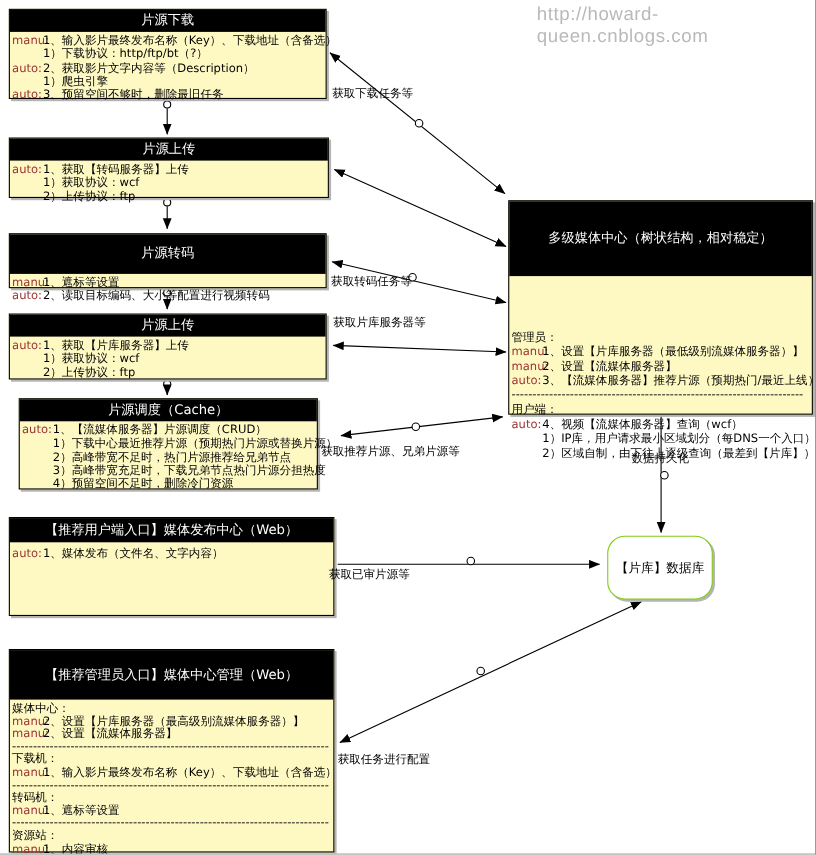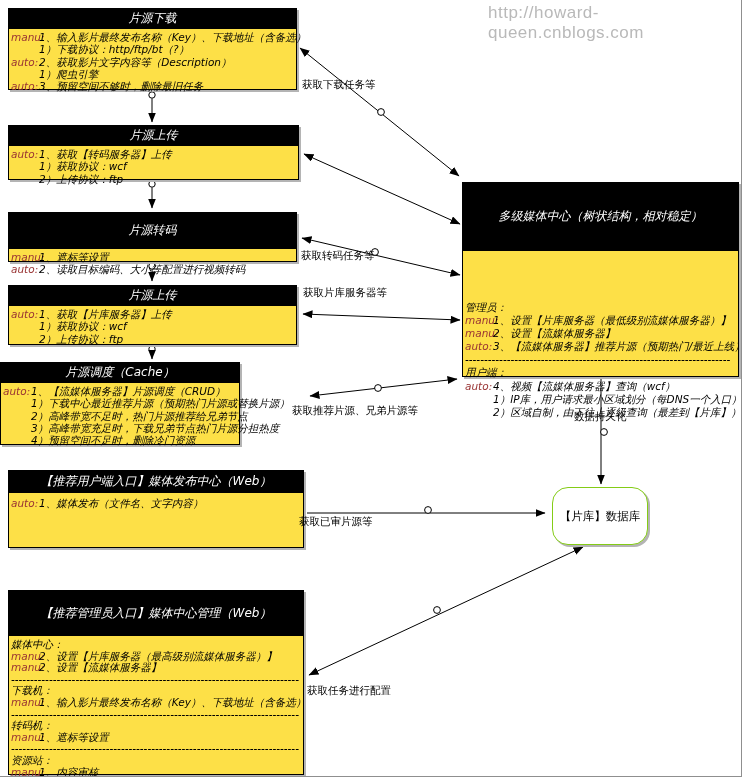--- a/index.html
+++ b/index.html
@@ -7,23 +7,22 @@
   .page {
     position:relative; width:742px; height:777px; background:#ffffff;
     border-right:1px solid #8f8f8f; border-bottom:1px solid #8f8f8f;
     font-family:"DejaVu Sans","Liberation Sans",sans-serif; overflow:hidden;
   }
   .watermark {
     position:absolute; left:488px; top:3px; font-size:17px; color:#b9b9b9;
     font-family:"Liberation Sans","DejaVu Sans",sans-serif; letter-spacing:.5px;
   }
   .pbox {
-    position:absolute; background:#fde047; border:1px solid #000;
+    position:absolute; background:#fef9c3; border:1px solid #000;
     box-shadow:2px 2px 0 #b4b4b4;
-    font-style:italic;
   }
   .pbox .hdr {
     background:#000; color:#fff; font-size:12px; text-align:center;
     display:flex; align-items:center; justify-content:center; line-height:1.1;
   }
   .pbox .body { padding:2px 2px 0 2px; font-size:10.5px; color:#000; }
   .line { white-space:nowrap; line-height:12.3px; }
   .lh11 .line { line-height:11.6px; }
   .lh13 .line { line-height:13.1px; }
   .line .pfx { display:inline-block; width:28px; color:#993333; }
@@ -120,33 +119,33 @@
   <div class="pbox" style="left:8px;top:285px;width:289px;height:60px;">
     <div class="hdr" style="height:20px;">片源上传</div>
     <div class="body">
 
     <div class="line"><span class="pfx">auto:</span><span class="txt">1、获取【片库服务器】上传</span></div>
         <div class="line lvl1"><span class="txt">1）获取协议：wcf</span></div>
         <div class="line lvl1"><span class="txt">2）上传协议：ftp</span></div>
       </div>
   </div>
 
-  <div class="pbox" style="left:0;top:362px;width:240px;height:83px;">
+  <div class="pbox" style="left:17px;top:362px;width:272px;height:83px;">
     <div class="hdr" style="height:20px;">片源调度（Cache）</div>
     <div class="body">
 
     <div class="line"><span class="pfx">auto:</span><span class="txt">1、【流媒体服务器】片源调度（CRUD）</span></div>
         <div class="line lvl1"><span class="txt">1）下载中心最近推荐片源（预期热门片源或替换片源）</span></div>
         <div class="line lvl1"><span class="txt">2）高峰带宽不足时，热门片源推荐给兄弟节点</span></div>
         <div class="line lvl1"><span class="txt">3）高峰带宽充足时，下载兄弟节点热门片源分担热度</span></div>
         <div class="line lvl1"><span class="txt">4）预留空间不足时，删除冷门资源</span></div>
       </div>
   </div>
 
-  <div class="pbox" style="left:8px;top:470px;width:296px;height:78px;">
+  <div class="pbox" style="left:8px;top:470px;width:296px;height:90px;">
     <div class="hdr" style="height:22px;">【推荐用户端入口】媒体发布中心（Web）</div>
     <div class="body" style="padding-top:4px;">
 
     <div class="line"><span class="pfx">auto:</span><span class="txt">1、媒体发布（文件名、文字内容）</span></div>
       </div>
   </div>
 
   <div class="pbox" style="left:8px;top:590px;width:296px;height:185px;">
     <div class="hdr" style="height:45px;">【推荐管理员入口】媒体中心管理（Web）</div>
     <div class="body lh11" style="padding-top:3px;">

